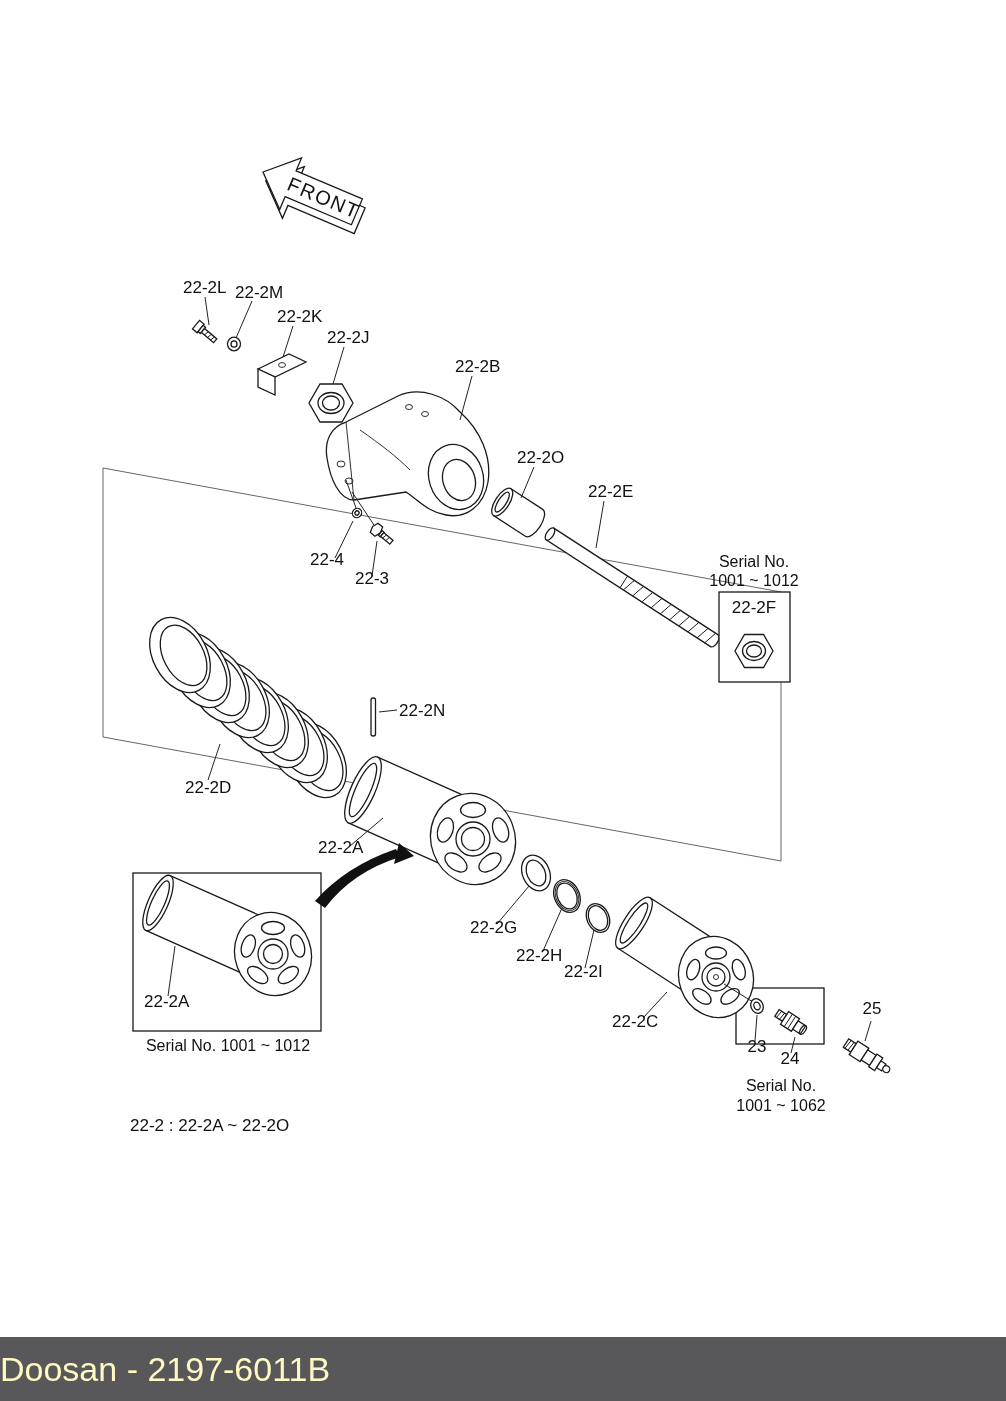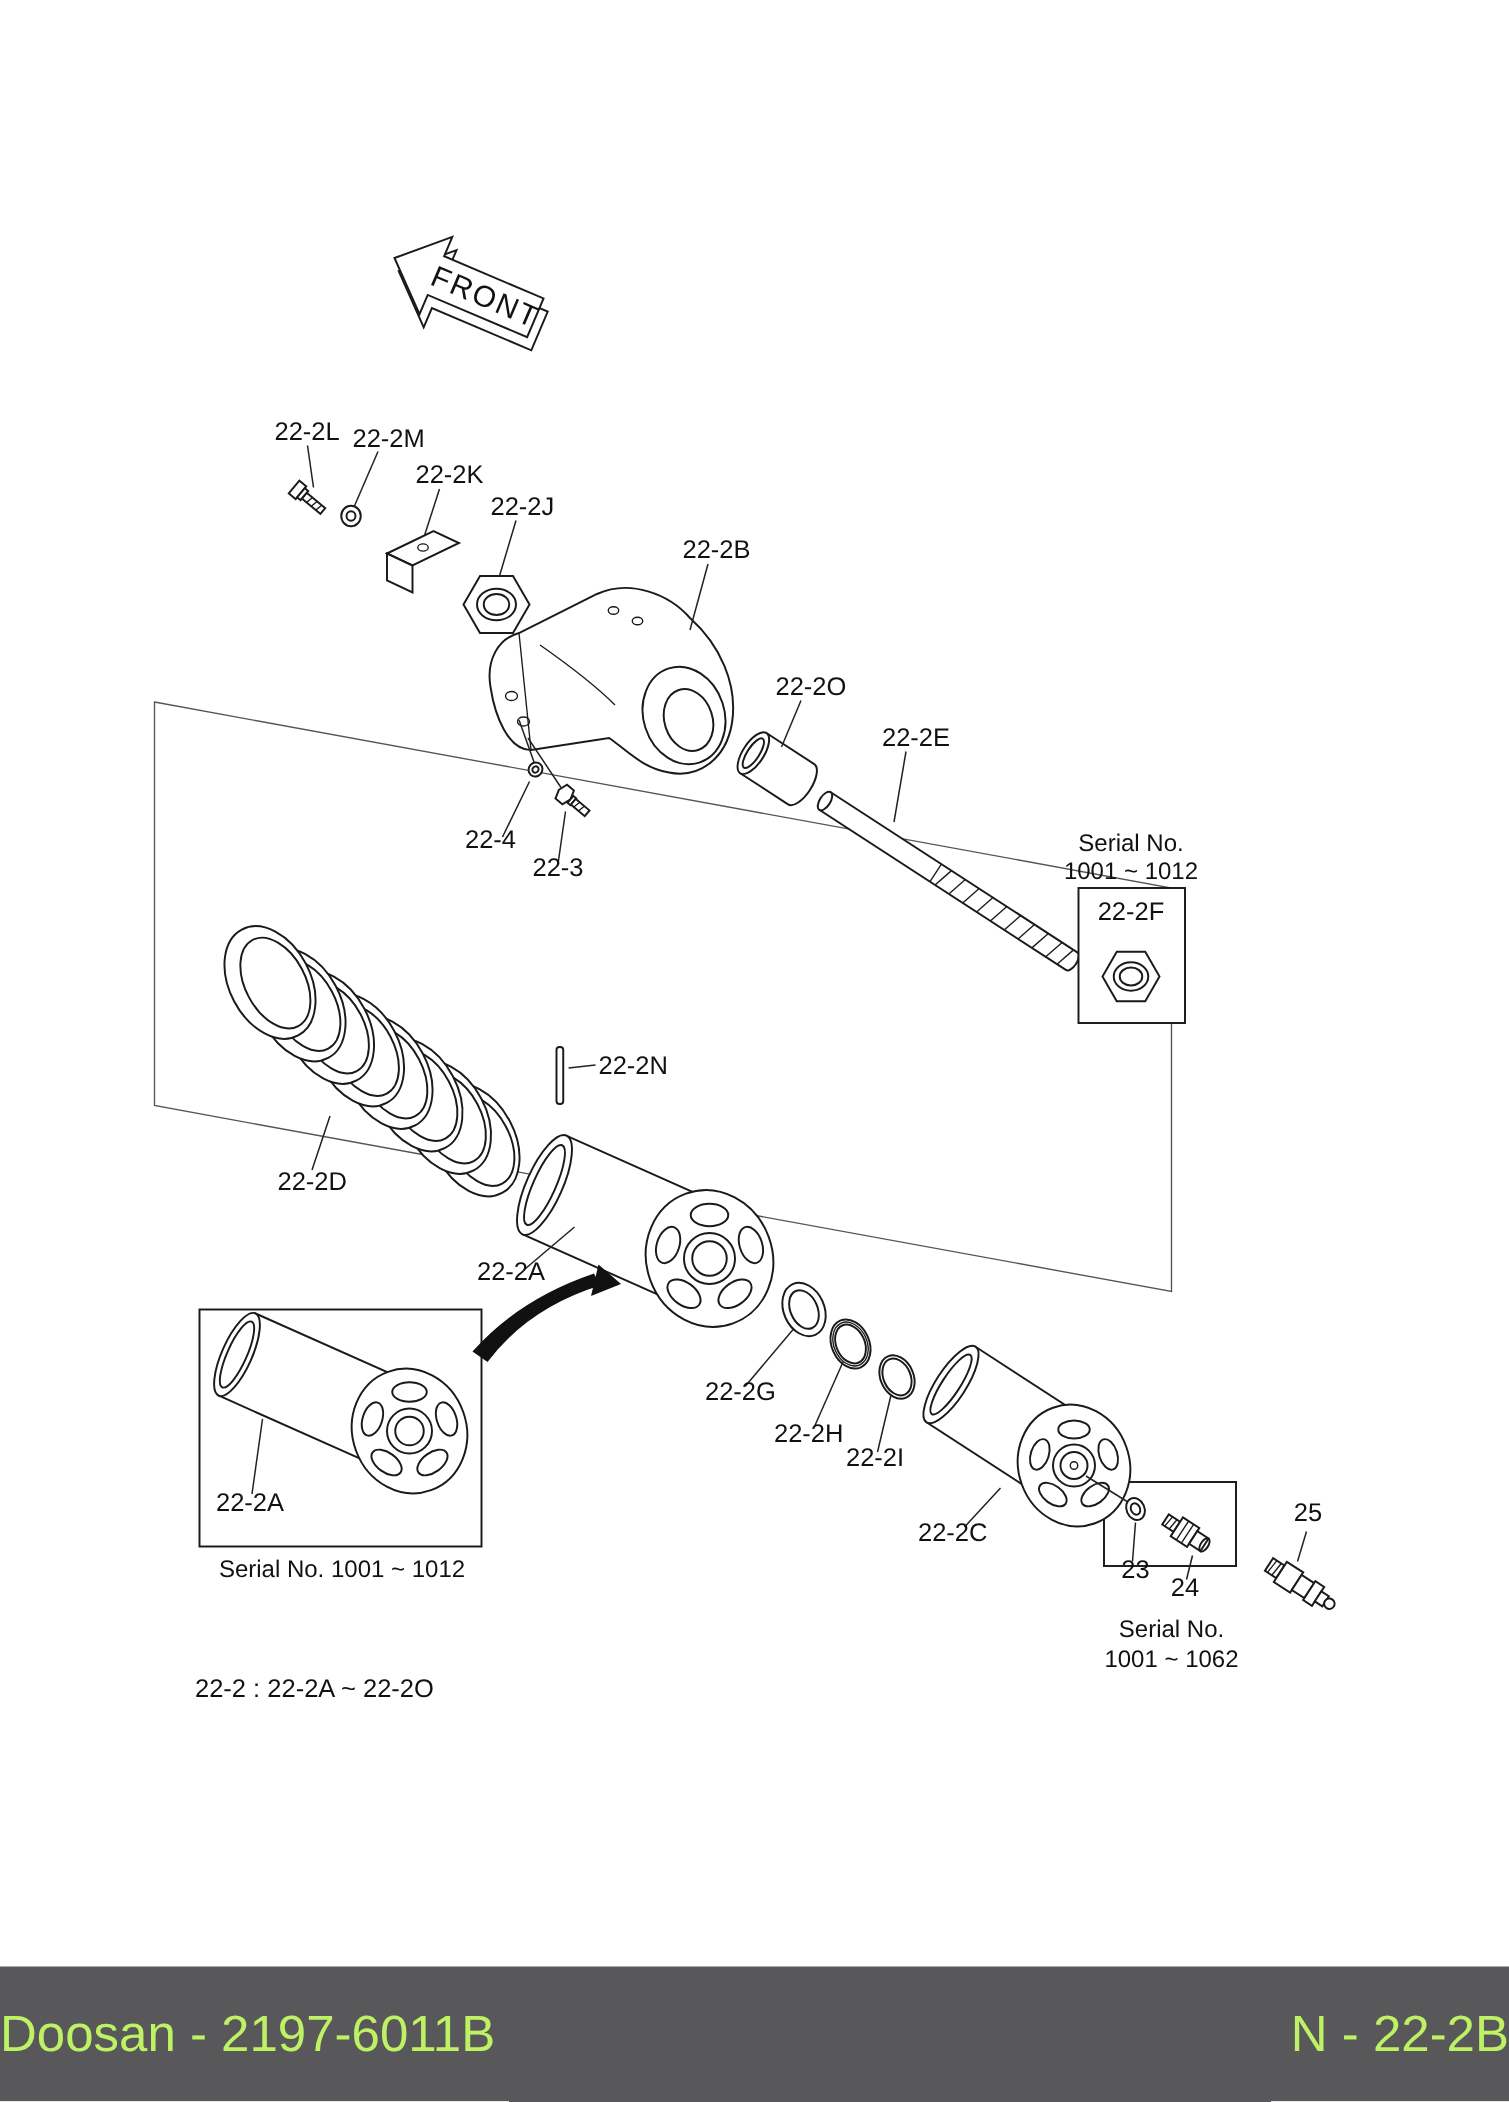--- a/index.html
+++ b/index.html
@@ -8,23 +8,23 @@
   svg{display:block;}
   svg text{font-family:"Liberation Sans",sans-serif;fill:#111;}
   .lbl{font-size:17px;}
   .sm{font-size:16px;}
   .fw{fill:#fff;stroke:#1a1a1a;stroke-width:1.3;}
   .ln{fill:none;stroke:#1a1a1a;stroke-width:1.3;}
   .thin{fill:none;stroke:#1a1a1a;stroke-width:0.9;}
   .ld{stroke:#222;stroke-width:1;fill:none;}
   .plane{fill:none;stroke:#555;stroke-width:0.9;}
   .blk{fill:#111;stroke:none;}
-  .footer{position:absolute;left:0;bottom:0;width:1006px;height:90px;background:#58585A;
-          display:flex;align-items:center;justify-content:space-between;gap:46px;
-          color:#bef264;font-size:34px;}
+  .footer{position:absolute;left:0;bottom:0;width:1006px;height:64px;background:#58585A;
+          display:flex;align-items:center;justify-content:flex-start;gap:46px;
+          color:#fef9c3;font-size:34px;}
 </style>
 </head>
 <body>
 
 <div class="page">
 
 <svg width="1006" height="1311" viewBox="0 0 1006 1311">
 
   <polygon class="plane" points="103,468 781,592 781,861 103,737"></polygon>
 
@@ -311,16 +311,15 @@
   <text class="sm" x="781" y="1111" text-anchor="middle">1001 ~ 1062</text>
 
   <text class="lbl" x="144" y="1007">22-2A</text>
   <text class="sm" x="228" y="1051" text-anchor="middle">Serial No. 1001 ~ 1012</text>
 
   <text class="lbl" x="130" y="1131">22-2 : 22-2A ~ 22-2O</text>
 </svg>
 
 <div class="footer">
   <span>Doosan - 2197-6011B</span>
-  <span>N - 22-2B</span>
 </div>
 
 </div>
 
 </body></html>

